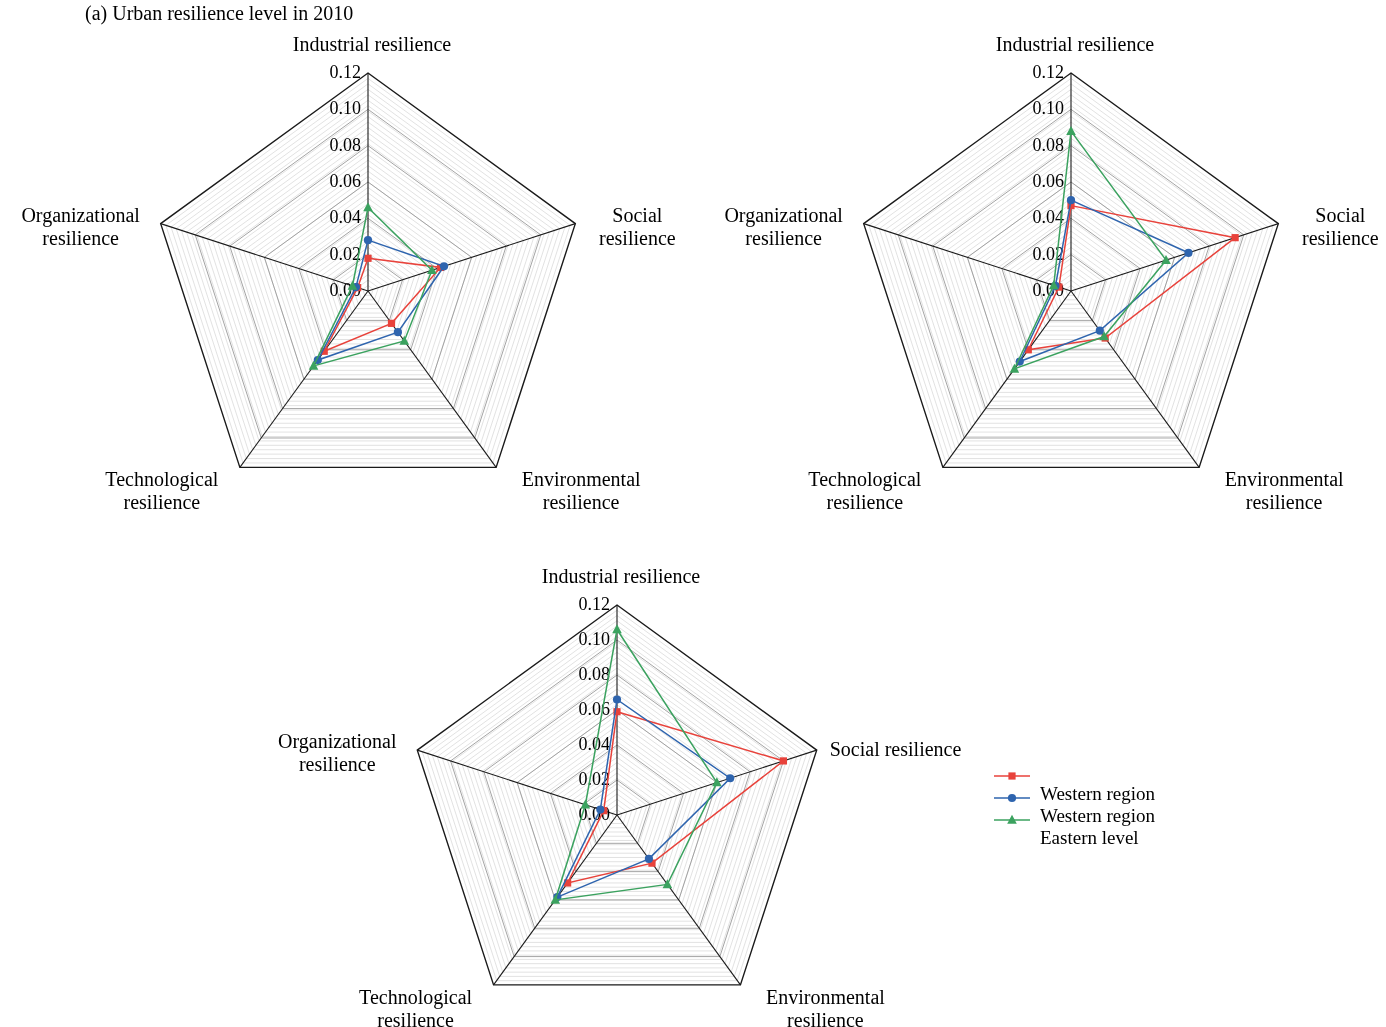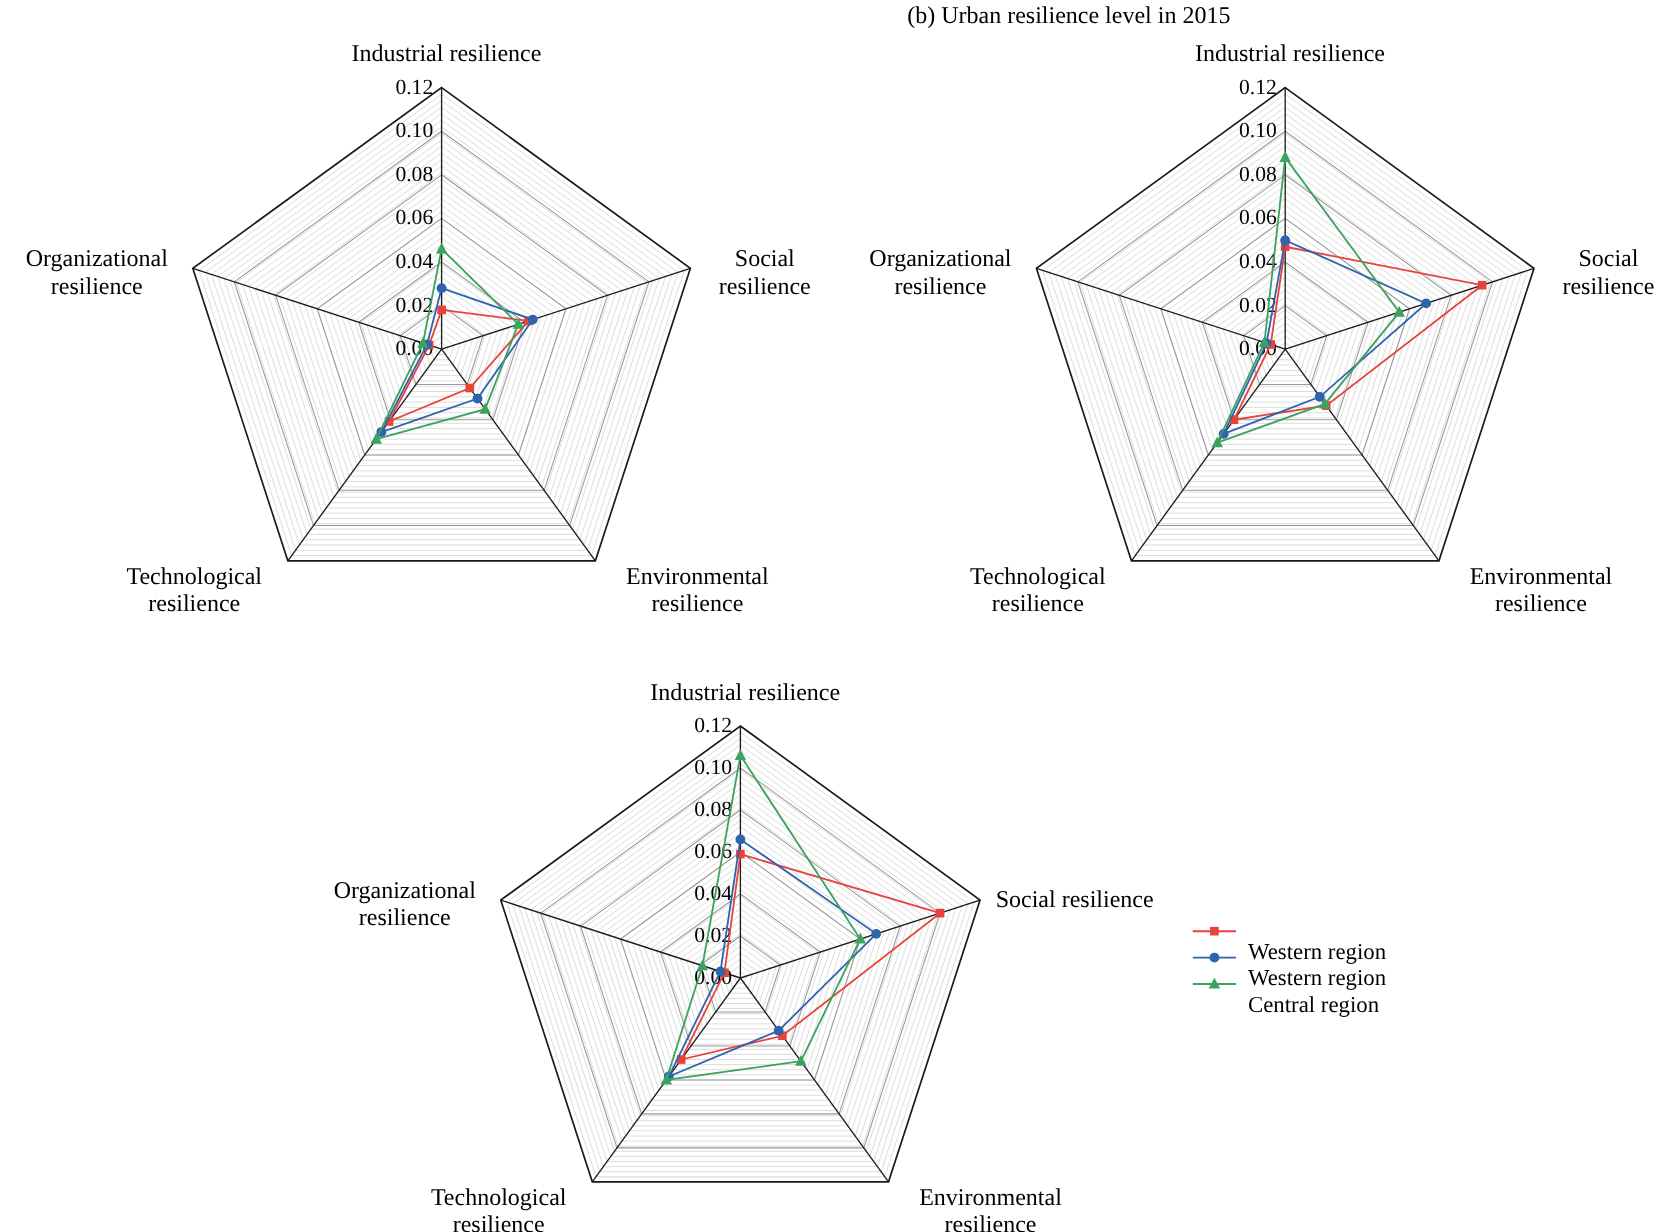--- a/index.html
+++ b/index.html
@@ -11,21 +11,21 @@
   .legend{position:absolute;left:993px;top:765px;display:flex;flex-direction:column;}
   .legend-item{display:flex;align-items:center;gap:7px;height:22px;}
   .legend-item span{font-size:19px;color:#000;white-space:nowrap;margin-top:36px;}
   .legend-marker{flex:0 0 auto;display:block;}
 </style>
 </head>
 <body>
 
 <div id="figure">
 
-  <div class="chart-title" style="left:756px;top:2px">(b) Urban resilience level in 2015</div>
+  <div class="chart-title" style="left:85px;top:2px">(a) Urban resilience level in 2010</div>
 
   <svg class="radar" width="693" height="530" style="left:0;top:0">
       <g>
         <polygon points="368.00,285.55 373.18,289.32 371.20,295.41 364.80,295.41 362.82,289.32" fill="none" stroke="#c9c9c9" stroke-width="0.55"></polygon>
         <polygon points="368.00,280.10 378.37,287.63 374.41,299.82 361.59,299.82 357.63,287.63" fill="none" stroke="#c9c9c9" stroke-width="0.55"></polygon>
         <polygon points="368.00,274.65 383.55,285.95 377.61,304.23 358.39,304.23 352.45,285.95" fill="none" stroke="#c9c9c9" stroke-width="0.55"></polygon>
         <polygon points="368.00,269.20 388.73,284.26 380.81,308.64 355.19,308.64 347.27,284.26" fill="none" stroke="#c9c9c9" stroke-width="0.55"></polygon>
         <polygon points="368.00,263.75 393.92,282.58 384.02,313.05 351.98,313.05 342.08,282.58" fill="none" stroke="#c9c9c9" stroke-width="0.55"></polygon>
         <polygon points="368.00,258.30 399.10,280.90 387.22,317.45 348.78,317.45 336.90,280.90" fill="none" stroke="#c9c9c9" stroke-width="0.55"></polygon>
         <polygon points="368.00,252.85 404.28,279.21 390.42,321.86 345.58,321.86 331.72,279.21" fill="none" stroke="#c9c9c9" stroke-width="0.55"></polygon>
@@ -333,17 +333,17 @@
           <line x1="1" y1="7" x2="37" y2="7" stroke="#2e64ae" stroke-width="1.6"></line>
           <circle cx="19" cy="7" r="4.1" fill="#2e64ae"></circle>
         </svg>
       <span>Western region</span>
     </div>
     <div class="legend-item">
       <svg class="legend-marker" width="40" height="14">
           <line x1="1" y1="7" x2="37" y2="7" stroke="#3ba25f" stroke-width="1.6"></line>
           <path d="M 19 1.7999999999999998 L 23.8 10.8 L 14.2 10.8 Z" fill="#3ba25f"></path>
         </svg>
-      <span>Central region</span>
+      <span>Eastern level</span>
     </div>
   </div>
 
 </div>
 
 </body></html>

